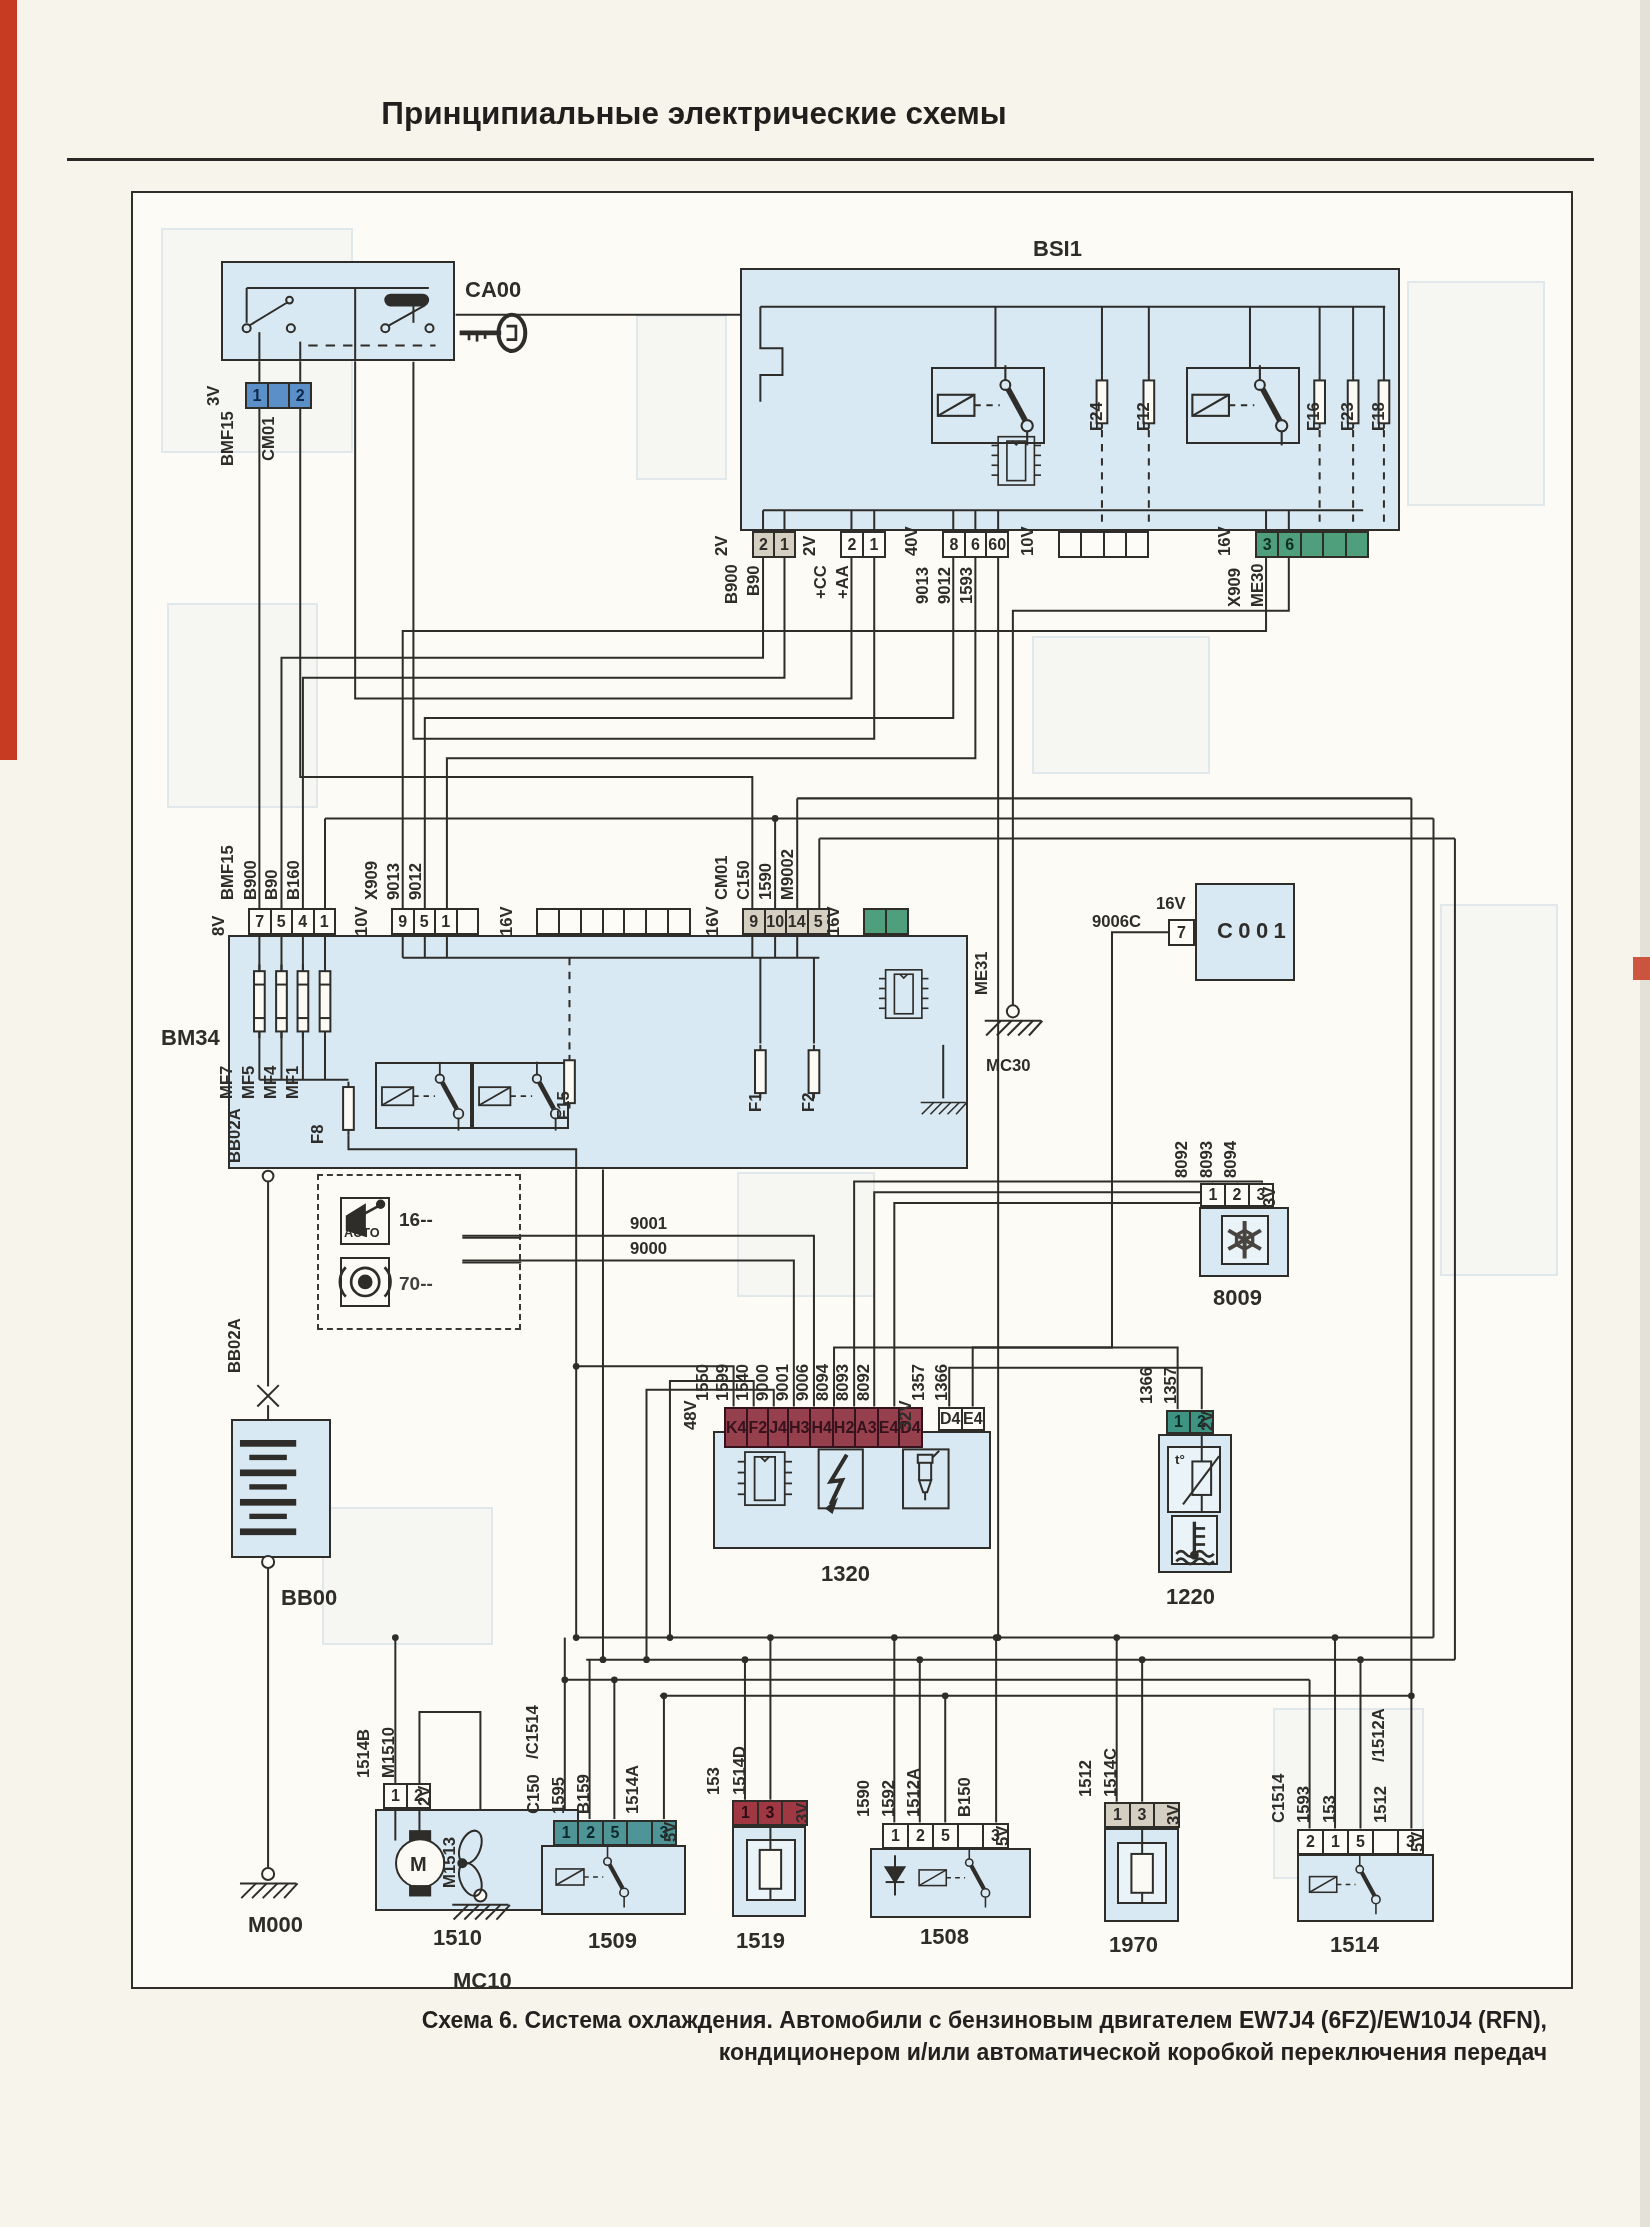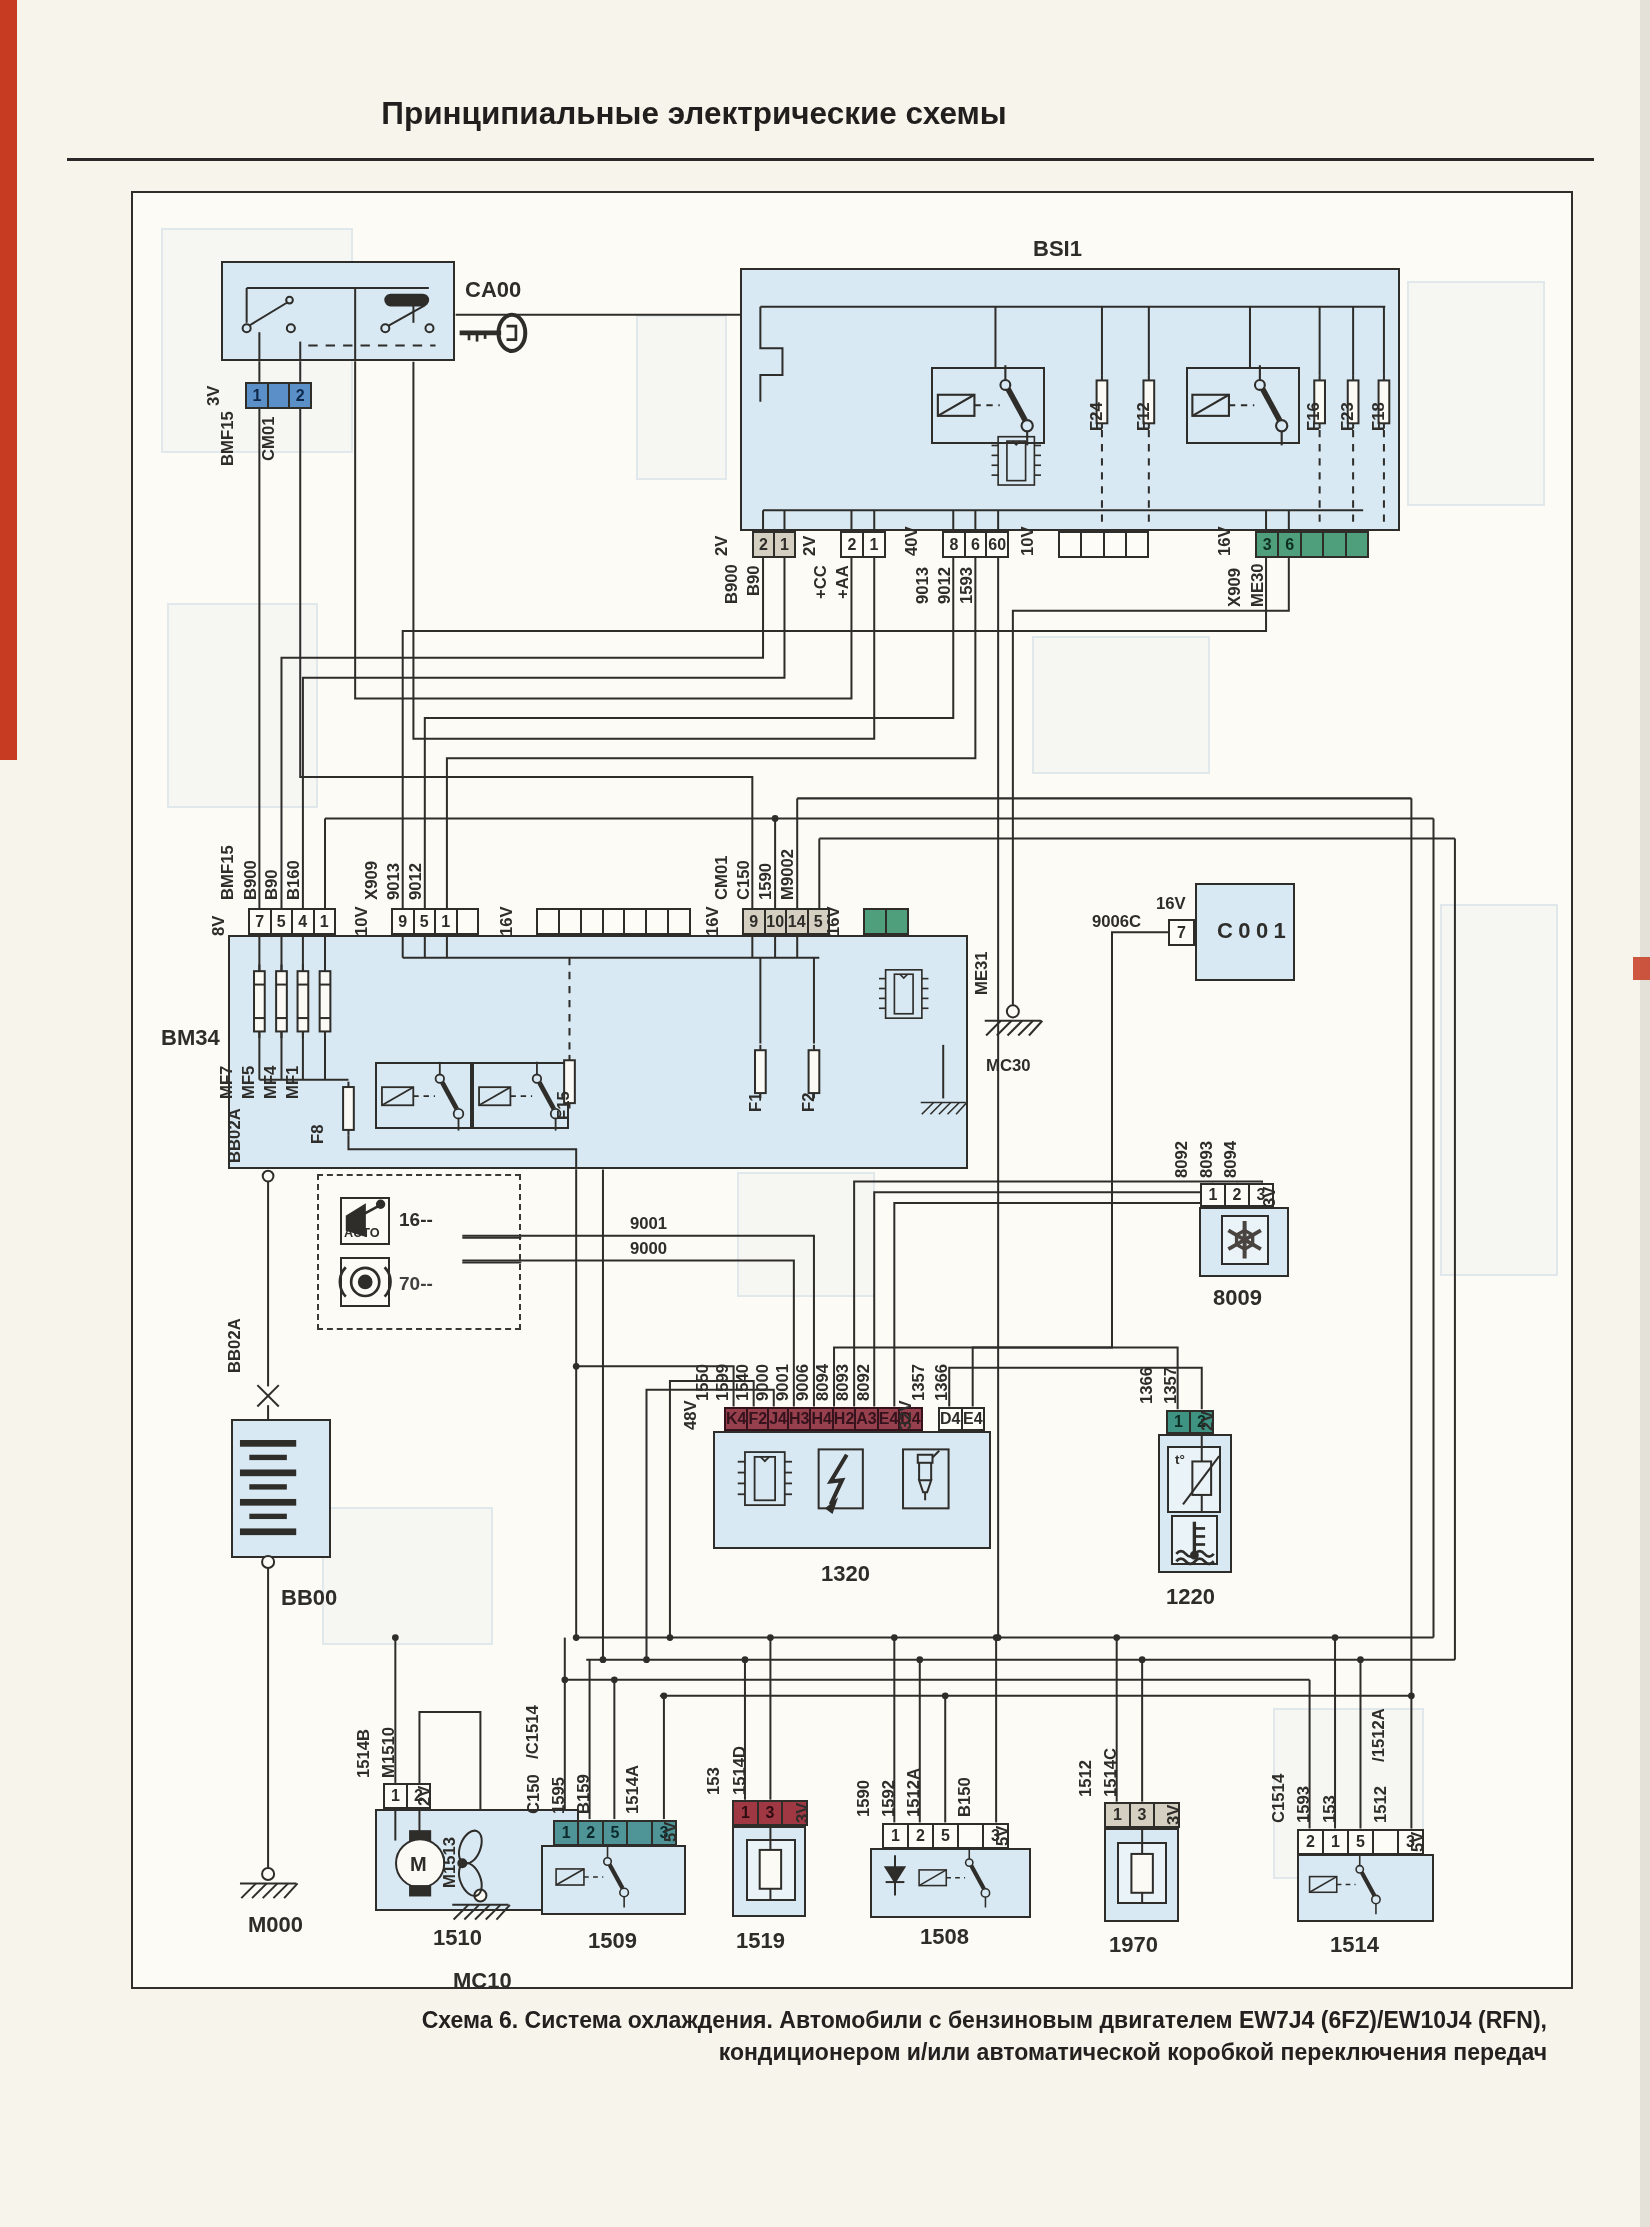--- a/index.html
+++ b/index.html
@@ -495,21 +495,21 @@
       <div class="pin"></div>
     </div>
   <div class="conn" style="left:1168px;top:919px;width:27px;height:27px">
       <div class="pin">7</div>
     </div>
   <div class="conn" style="left:1200px;top:1183px;width:74px;height:24px">
       <div class="pin">1</div>
       <div class="pin">2</div>
       <div class="pin">3</div>
     </div>
-  <div class="conn" style="left:724px;top:1407px;width:181px;height:24px;--pf:#96404e;--pc:#35121c;--pb:#35121c">
+  <div class="conn" style="left:724px;top:1407px;width:181px;height:41px;--pf:#96404e;--pc:#35121c;--pb:#35121c">
       <div class="pin">K4</div>
       <div class="pin">F2</div>
       <div class="pin">J4</div>
       <div class="pin">H3</div>
       <div class="pin">H4</div>
       <div class="pin">H2</div>
       <div class="pin">A3</div>
       <div class="pin">E4</div>
       <div class="pin">D4</div>
     </div>

